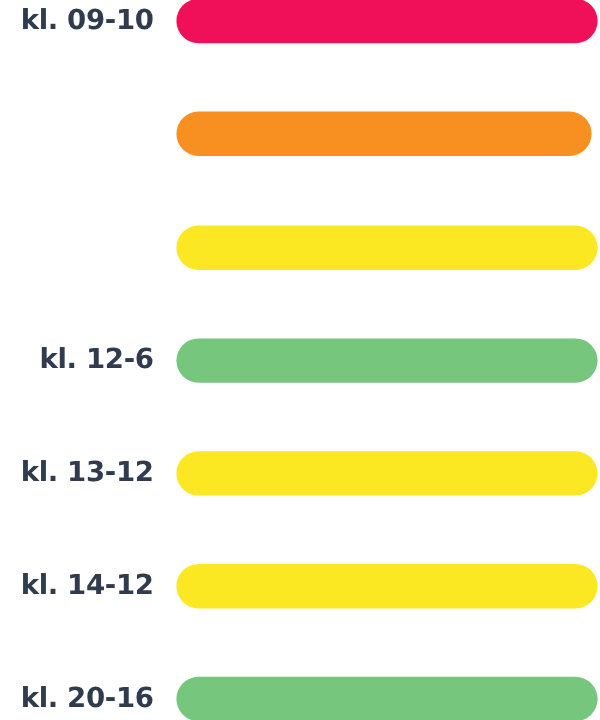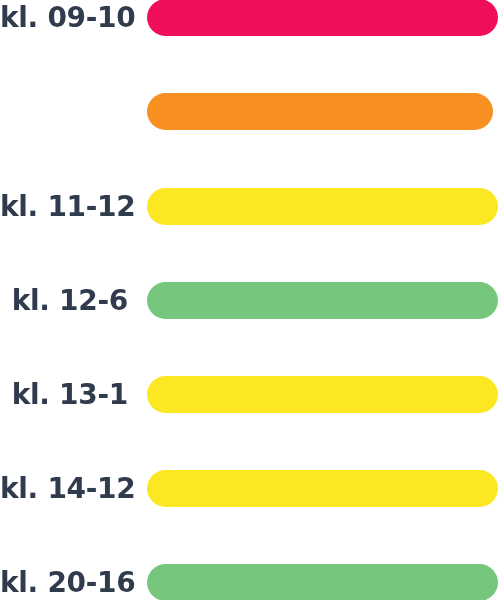--- a/index.html
+++ b/index.html
@@ -28,21 +28,21 @@
     height: 37px;
     display: flex;
     align-items: center;
   }
 
   .row-label {
     position: absolute;
     left: 0;
     width: 128px;
     text-align: right;
-    font-size: 28px;
+    font-size: 23px;
     font-weight: 700;
     letter-spacing: -0.3px;
     color: #303b4e;
     line-height: 37px;
     white-space: nowrap;
     font-family: "DejaVu Sans", "Liberation Sans", sans-serif;
   }
 
   .row-bar {
     position: absolute;
@@ -59,31 +59,30 @@
   <div class="row" style="top:-1px">
     <span class="row-label">kl. 09-10</span>
     <span class="row-bar" style="left:147px; width:351px; background:#ef1059;"></span>
   </div>
 
   <div class="row" style="top:93px">
     <span class="row-bar" style="left:147px; width:346px; background:#f79021;"></span>
   </div>
 
   <div class="row" style="top:188px">
-    <span class="row-label">kl. 11-12</span>
     <span class="row-bar" style="left:147px; width:351px; background:#fbe722;"></span>
   </div>
 
   <div class="row" style="top:282px">
     <span class="row-label">kl. 12-6</span>
     <span class="row-bar" style="left:147px; width:351px; background:#76c67e;"></span>
   </div>
 
   <div class="row" style="top:376px">
-    <span class="row-label">kl. 13-1</span>
+    <span class="row-label">kl. 13-12</span>
     <span class="row-bar" style="left:147px; width:351px; background:#fbe722;"></span>
   </div>
 
   <div class="row" style="top:470px">
     <span class="row-label">kl. 14-12</span>
     <span class="row-bar" style="left:147px; width:351px; background:#fbe722;"></span>
   </div>
 
   <div class="row" style="top:564px">
     <span class="row-label">kl. 20-16</span>

